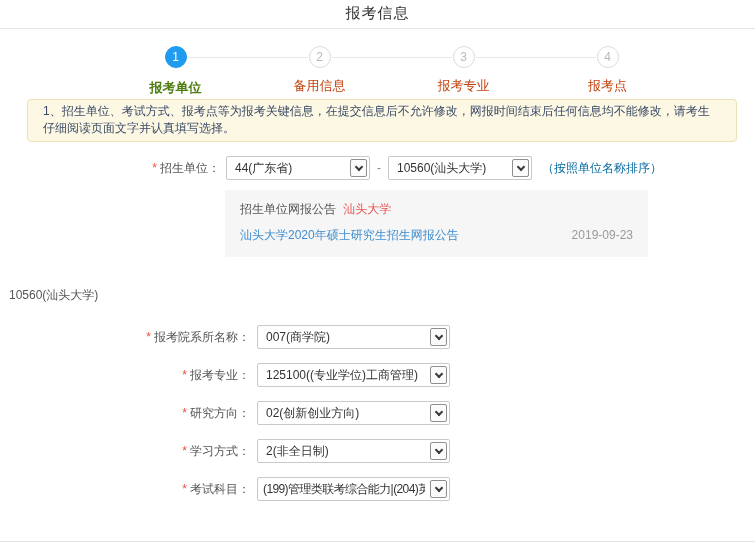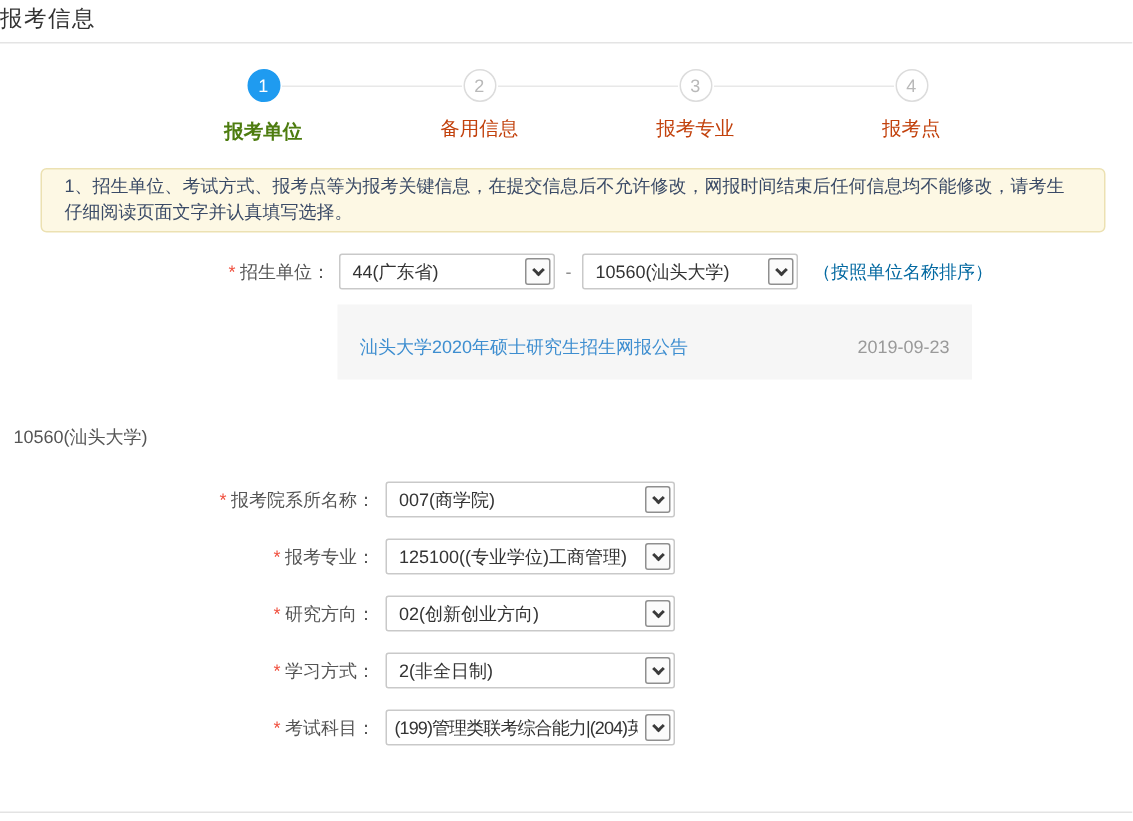--- a/index.html
+++ b/index.html
@@ -2,34 +2,34 @@
 <html><head>
 <meta charset="utf-8">
 <style>
   * { box-sizing: border-box; margin: 0; padding: 0; }
   html,body { width: 755px; height: 547px; background: #fff; overflow: hidden;
     font-family: "Liberation Sans", "DejaVu Sans", sans-serif; }
   .page { position: relative; width: 755px; height: 547px; background: #fff; }
 
   
   .header { height: 29px; border-bottom: 1px solid #e4e4e4; }
-  .title { font-size: 15px; color: #333; line-height: 26px; letter-spacing: 1px; }
+  .title { text-align: center; font-size: 15px; color: #333; line-height: 26px; letter-spacing: 1px; }
 
   
   .steps { display: flex; justify-content: center; align-items: flex-start; margin-top: 17px; transform: translateX(14px); }
   .step { width: 24px; display: flex; flex-direction: column; align-items: center; }
   .circle { width: 22px; height: 22px; border-radius: 50%; background: #fff; border: 1px solid #dcdcdc;
     color: #b9b9b9; font-size: 12px; display: flex; align-items: center; justify-content: center; }
   .step.active .circle { background: #1f9bf0; border-color: #1f9bf0; color: #fff; }
   .step-label { margin-top: 9px; font-size: 13px; color: #c2410c; white-space: nowrap; }
   .step.active .step-label { color: #4d7c0f; font-weight: bold; margin-top: 11px; }
   .connector { width: 120px; height: 1px; background: #e8e8e8; margin-top: 11px; }
 
   
-  .notice { margin: 15px 18px 0 27px; background: #fdf8e4; border: 1px solid #ece1b2; border-radius: 4px;
+  .notice { margin: 2px 18px 0 27px; background: #fdf8e4; border: 1px solid #ece1b2; border-radius: 4px;
     padding: 3px 15px 4px 15px; font-size: 12px; color: #3a4a66; line-height: 17px; }
 
   
   .row { display: flex; align-items: center; }
   .lbl { font-size: 12px; color: #555; display: flex; justify-content: flex-end; align-items: center; white-space: nowrap; }
   .w220 { width: 220px; }
   .w250 { width: 250px; }
   .star { color: #f0503f; margin-right: 3px; font-size: 12px; }
   .sel { position: relative; height: 24px; border: 1px solid #c9c9c9; border-radius: 2px; background: #fff;
     display: flex; align-items: center; padding: 0 24px 0 8px; font-size: 12px; color: #333; cursor: default; }
@@ -111,20 +111,24 @@
     <div class="sel w168">
       <span class="txt">10560(汕头大学)</span>
       <span class="arr">
           <span class="chev"></span>
         </span>
     </div>
     <span class="hint">（按照单位名称排序）</span>
   </div>
 
   <div class="announce">
+    <div class="ann-l1">
+      <span>招生单位网报公告</span>
+      <span class="red">汕头大学</span>
+    </div>
     <div class="ann-l2">
       <a class="link">汕头大学2020年硕士研究生招生网报公告</a>
       <span class="date">2019-09-23</span>
     </div>
   </div>
 
   <div class="row static-row">
     <div class="val">10560(汕头大学)</div>
   </div>
 

